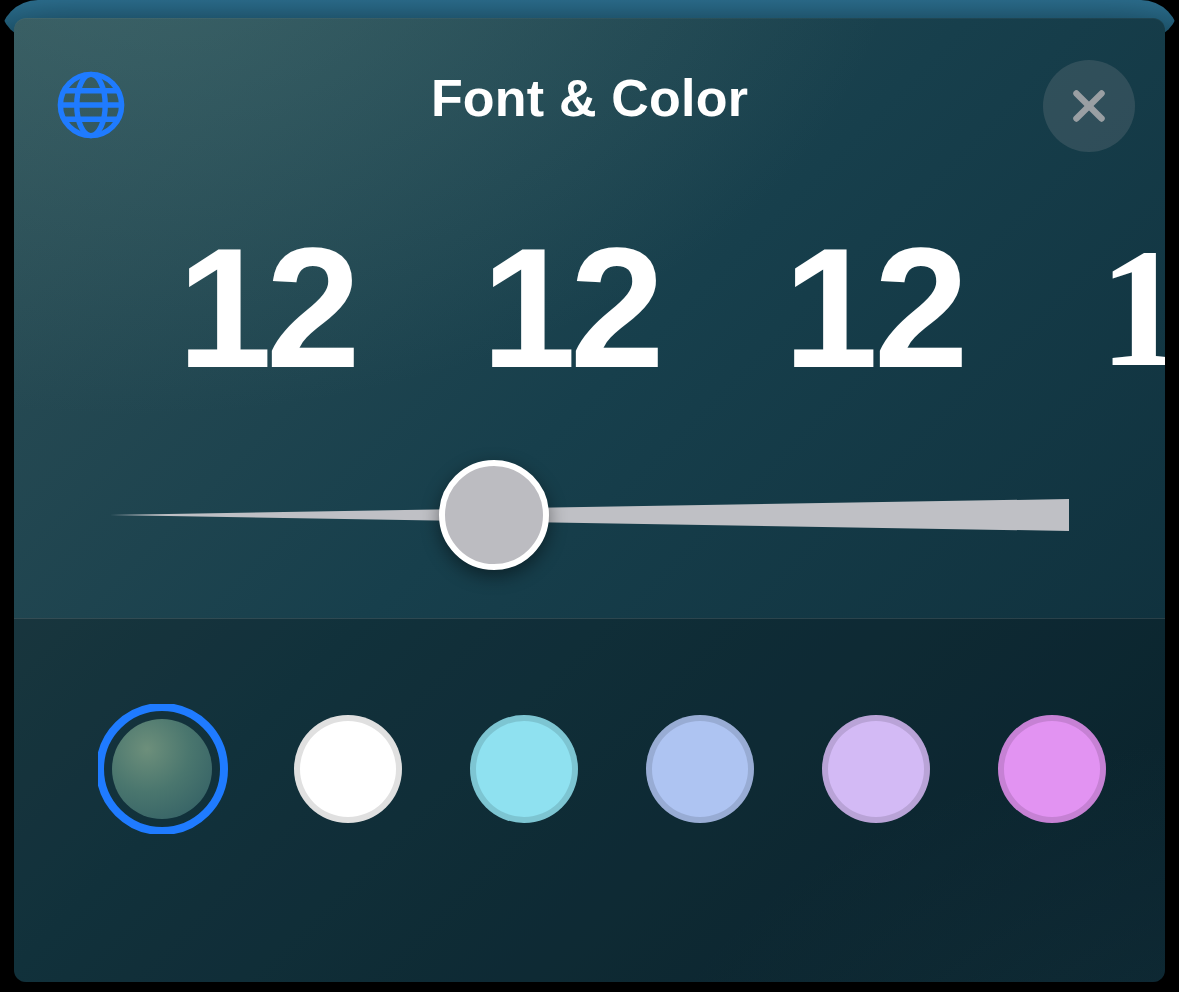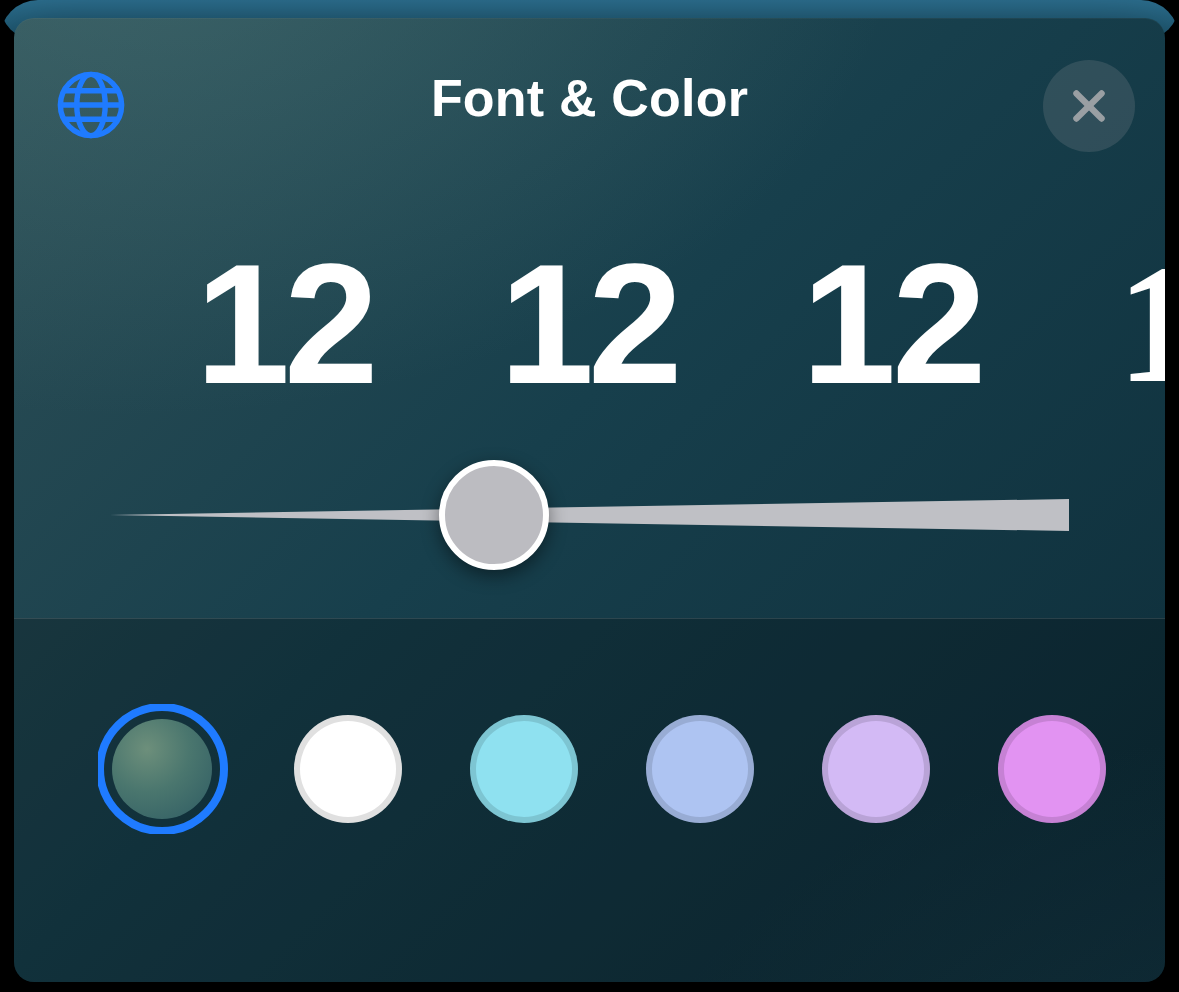--- a/index.html
+++ b/index.html
@@ -1,36 +1,36 @@
 <!DOCTYPE html>
 <html><head>
 <meta charset="utf-8">
 <style>
   html,body{margin:0;padding:0;width:1179px;height:992px;background:#000;font-family:-apple-system,BlinkMacSystemFont,"Helvetica Neue",Arial,sans-serif;overflow:hidden;}
   .viewport{position:relative;width:1179px;height:992px;}
   .bg-strip{position:absolute;left:0;top:0;width:100%;height:40px;background:linear-gradient(180deg,#2c6e8e 0%,#1d5770 100%);border-bottom-left-radius:36px;border-bottom-right-radius:36px;}
   .panel{
     position:absolute;left:14px;right:14px;top:18px;bottom:10px;
-    border-radius:20px;
+    border-radius:12px;
     overflow:hidden;
     background:
       radial-gradient(1400px 900px at 10% -10%, rgba(90,140,140,0.35), transparent 55%),
       radial-gradient(1200px 800px at 110% 120%, rgba(40,90,110,0.35), transparent 55%),
       linear-gradient(135deg,#2e4f56 0%,#173f4c 45%,#0d2c38 100%);
     box-shadow:0 20px 60px rgba(0,0,0,0.6), inset 0 1px 0 rgba(255,255,255,0.04);
     text-align:right;
   }
   .header{position:relative;height:160px;display:flex;align-items:center;justify-content:center;}
   .globe-btn{position:absolute;left:38px;top:48px;width:78px;height:78px;display:flex;align-items:center;justify-content:center;border-radius:50%;cursor:pointer;}
   .globe-btn svg{width:70px;height:70px;}
   .title{color:#fff;font-size:52px;font-weight:600;letter-spacing:0.2px;}
   .close-btn{position:absolute;right:30px;top:42px;width:92px;height:92px;border-radius:50%;background:rgba(120,130,135,0.28);display:flex;align-items:center;justify-content:center;cursor:pointer;}
   .close-btn svg{width:42px;height:42px;}
 
-  .font-row{position:absolute;left:0;right:0;top:191px;height:230px;display:flex;align-items:center;overflow:hidden;padding-left:18px;}
+  .font-row{position:absolute;left:0;right:0;top:175px;height:230px;display:flex;align-items:center;overflow:hidden;}
   .font-sample{flex:0 0 304px;display:flex;align-items:center;justify-content:center;color:#fff;}
   .font-sample.first{margin-left:100px;}
   .font-sample span{font-size:170px;font-weight:700;line-height:1;letter-spacing:-6px;}
   .f1 span{font-family:"Arial Rounded MT Bold","Helvetica Rounded",Arial,sans-serif;font-weight:800;}
   .f2 span{font-family:"Helvetica Neue",Arial,sans-serif;font-weight:700;}
   .f3 span{font-family:"Arial Black",Impact,sans-serif;font-weight:900;letter-spacing:-4px;}
   .f4 span{font-family:"Georgia","Times New Roman",serif;font-weight:700;}
 
   .slider-wrap{position:absolute;left:96px;right:96px;top:442px;height:110px;}
   .slider-track{position:absolute;left:0;right:0;top:50%;transform:translateY(-50%);background:transparent;}

